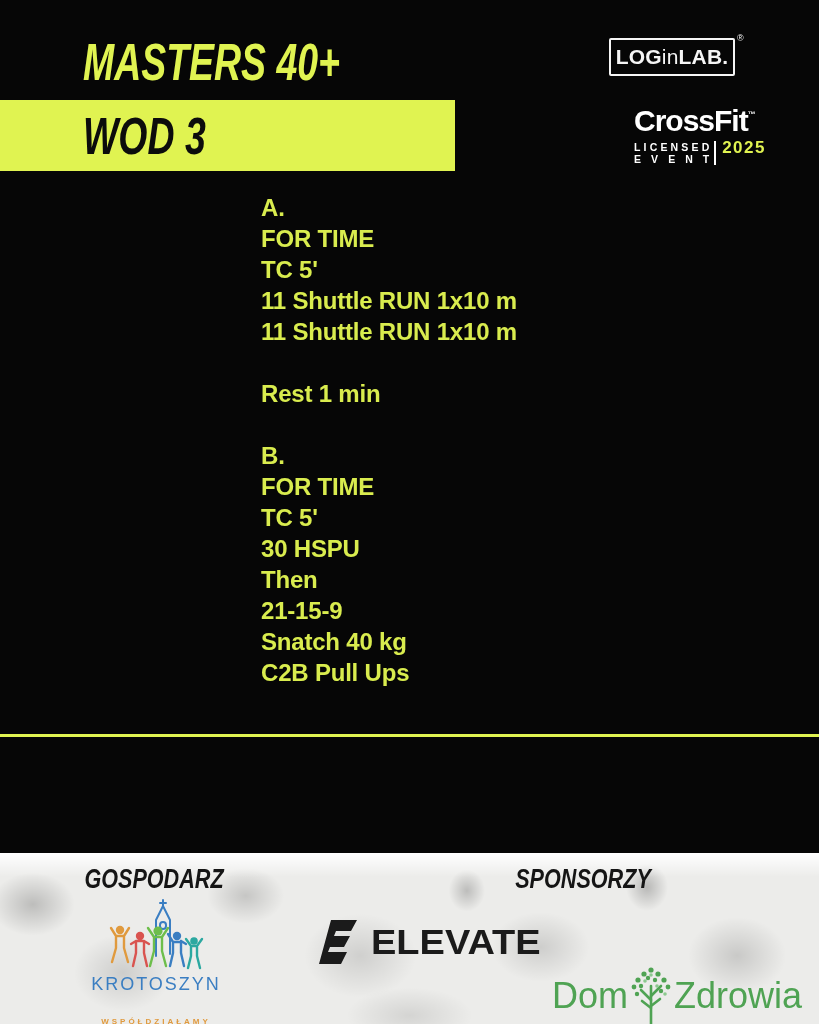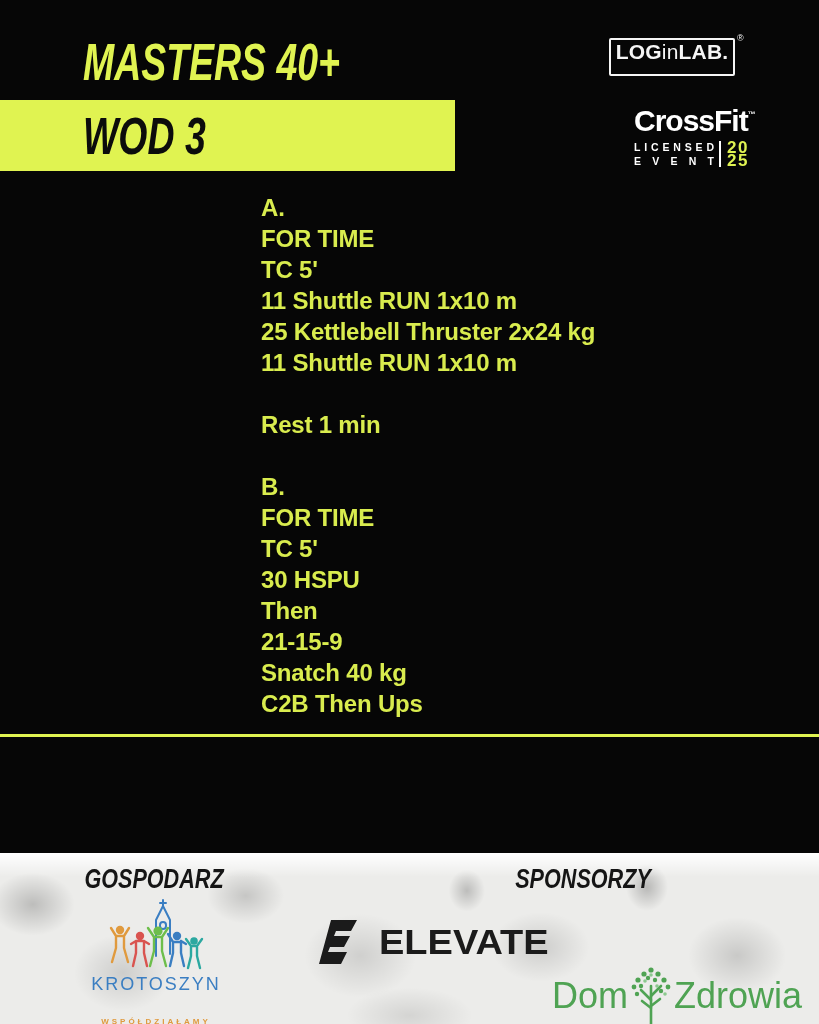--- a/index.html
+++ b/index.html
@@ -21,41 +21,41 @@
   }
   .wod-title{
     margin-left:83px;font-size:52px;font-weight:900;font-style:italic;
     color:#0c0c0c;white-space:nowrap;
     transform:scaleX(0.72);transform-origin:left center;line-height:1;
   }
   
   .loginlab-box{
     position:absolute;left:609px;top:38px;width:122px;height:34px;
     border:2px solid #f5f5f5;border-radius:2px;
-    display:flex;justify-content:center;
+    display:flex;align-items:center;justify-content:center;
     color:#f5f5f5;font-size:21px;font-weight:700;letter-spacing:0.2px;
   }
   .loginlab-box .lg-light{font-weight:400;}
   .loginlab-reg{
     position:absolute;left:737px;top:33px;font-size:9px;color:#f5f5f5;
   }
   
   .crossfit{position:absolute;left:634px;top:106px;width:132px;}
   .cf-brand{
     color:#fff;font-size:30px;font-weight:700;letter-spacing:-1px;
     line-height:1;white-space:nowrap;
   }
   .cf-tm{font-size:8px;vertical-align:14px;letter-spacing:0;}
   .cf-sub{display:flex;align-items:stretch;margin-top:5px;}
   .cf-words{width:80px;display:flex;flex-direction:column;justify-content:space-between;}
   .cf-word{color:#fff;font-size:10.5px;font-weight:600;line-height:12px;}
   .cf-divider{width:2px;background:#fff;margin:0 6px 0 5px;}
   .cf-years{
     color:#E0F351;font-size:17px;font-weight:800;line-height:13px;
-    letter-spacing:1.5px;display:flex;flex-direction:column;justify-content:center;
+    letter-spacing:1.5px;display:flex;flex-direction:row;justify-content:center;
   }
   
   .wod-block{position:absolute;left:261px;top:192px;}
   .wod-line{
     font-size:24px;font-weight:700;color:#D9EC4E;
     line-height:31px;min-height:31px;letter-spacing:-0.2px;white-space:pre;
   }
   .divider-line{
     position:absolute;left:0;top:734px;width:819px;height:3px;background:#E0F351;
   }
@@ -89,21 +89,21 @@
     font-size:18px;color:#3A7EC2;letter-spacing:2px;font-weight:400;
     line-height:20px;white-space:nowrap;
   }
   .kro-tag{
     font-size:8px;color:#E09A3E;letter-spacing:3px;font-weight:700;
     line-height:11px;white-space:nowrap;margin-top:22px;
   }
   
   .elevate{
     position:absolute;left:319px;top:916px;height:52px;
-    display:flex;align-items:center;gap:22px;text-align:center;
+    display:flex;align-items:center;gap:14px;text-align:center;
   }
   .elevate-name{
     font-size:38px;font-weight:900;color:#1b1b1b;letter-spacing:0px;
     transform:scaleY(0.92);line-height:1;white-space:nowrap;
   }
   
   .domzdrowia{
     position:absolute;left:552px;top:961px;height:70px;
     display:flex;align-items:center;
   }
@@ -157,33 +157,32 @@
         <span>25</span>
       </div>
     </div>
   </div>
 
   <div class="wod-block">
     <div class="wod-line">A.</div>
     <div class="wod-line">FOR TIME</div>
     <div class="wod-line">TC 5'</div>
     <div class="wod-line">11 Shuttle RUN 1x10 m</div>
-    <div class="wod-line">25 Kettlebell Thruster 2x24 kg</div>
     <div class="wod-line">11 Shuttle RUN 1x10 m</div>
     <div class="wod-line"></div>
     <div class="wod-line">Rest 1 min</div>
     <div class="wod-line"></div>
     <div class="wod-line">B.</div>
     <div class="wod-line">FOR TIME</div>
     <div class="wod-line">TC 5'</div>
     <div class="wod-line">30 HSPU</div>
     <div class="wod-line">Then</div>
     <div class="wod-line">21-15-9</div>
     <div class="wod-line">Snatch 40 kg</div>
-    <div class="wod-line">C2B Then Ups</div>
+    <div class="wod-line">C2B Pull Ups</div>
   </div>
 
   <div class="divider-line"></div>
 
   <div class="footer"></div>
 
   <div class="footer-label host-label">GOSPODARZ</div>
   <div class="footer-label sponsors-label">SPONSORZY</div>
 
   <div class="krotoszyn">

